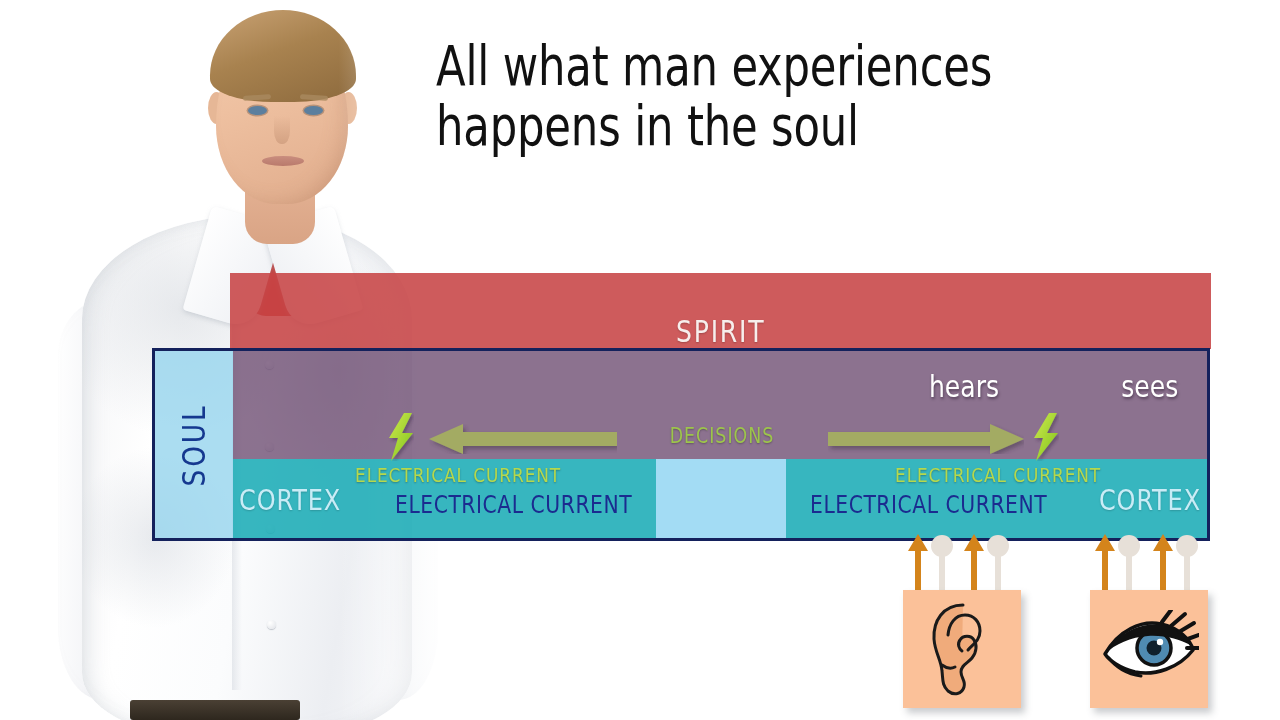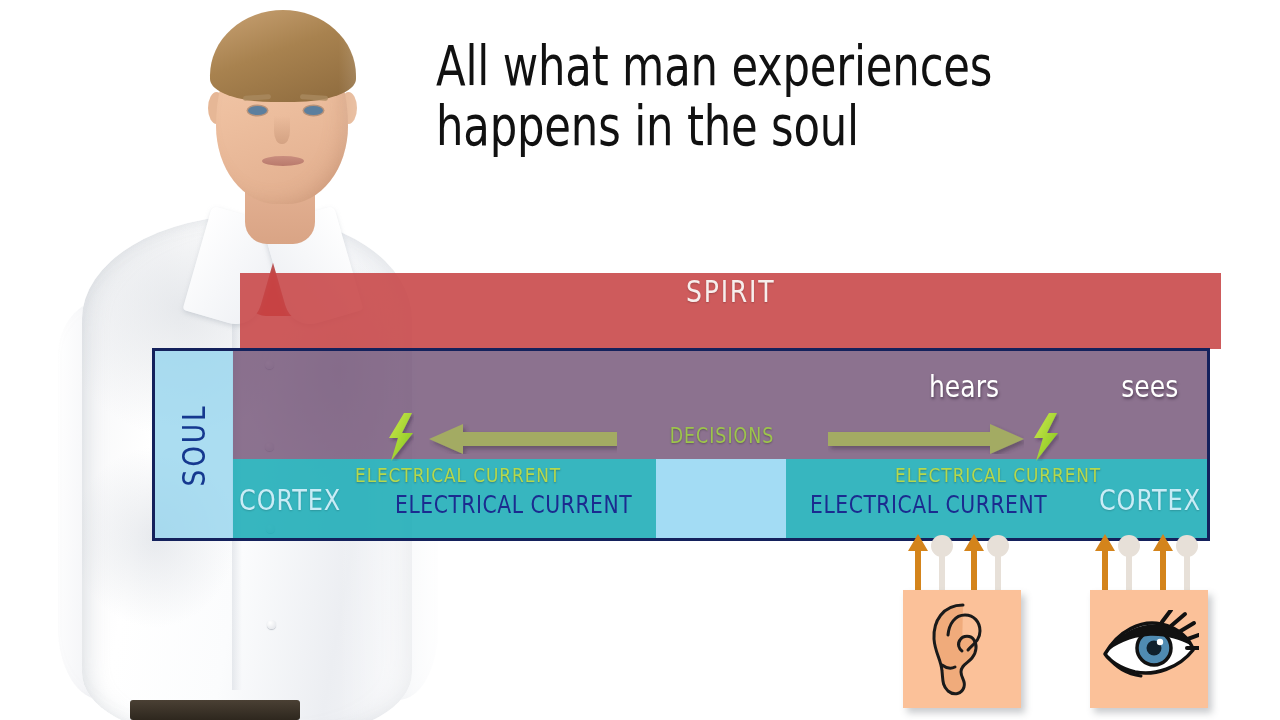--- a/index.html
+++ b/index.html
@@ -96,21 +96,21 @@
     position:absolute;left:436px;top:36px;width:700px;
     font-size:56px;line-height:1.08;color:#111111;font-weight:400;
     font-family:"Liberation Sans Narrow","DejaVu Sans Condensed","Liberation Sans",sans-serif;
     transform:scaleX(.86);transform-origin:left top;letter-spacing:-.2px;white-space:pre-line;
   }
 
   
   .spirit{
     position:absolute;left:230px;top:273px;width:981px;height:76px;
     background:rgba(199,68,70,.88);
-    display:flex;align-items:flex-start;justify-content:center;margin-left:10px;
+    display:flex;align-items:flex-end;justify-content:center;
   }
   .spirit-label{
     color:#f7eeec;font-size:31px;letter-spacing:2px;
     font-family:"Liberation Sans Narrow","DejaVu Sans Condensed","Liberation Sans",sans-serif;
     transform:scaleX(.9);text-shadow:0 1px 2px rgba(0,0,0,.22);
   }
 
   
   .soulbox{
     position:absolute;left:152px;top:348px;width:1058px;height:193px;

